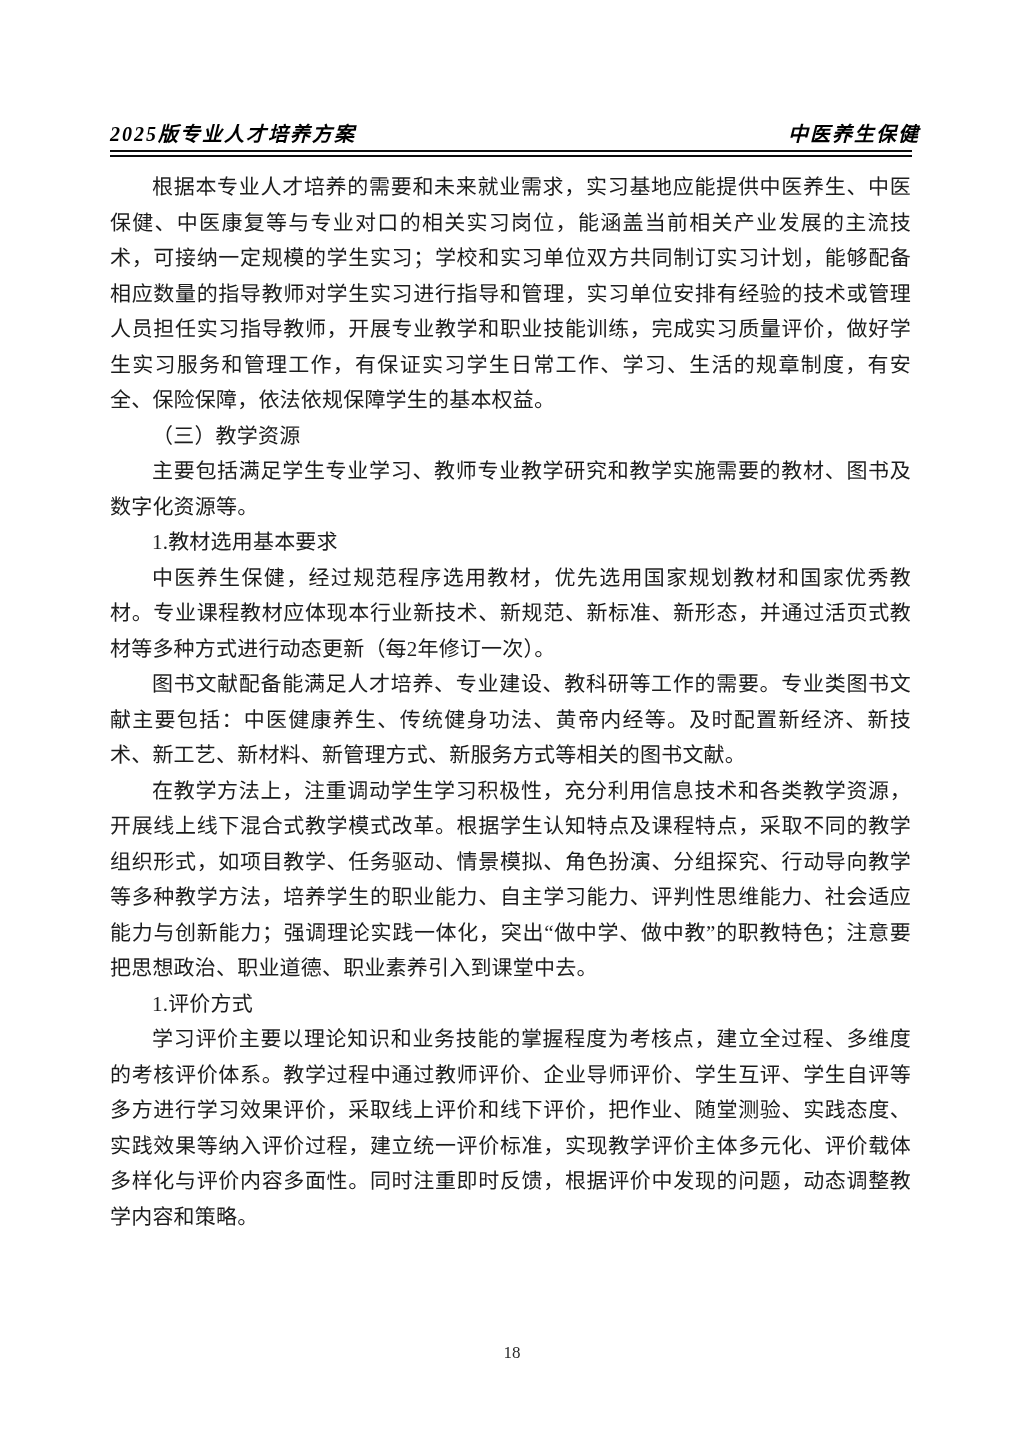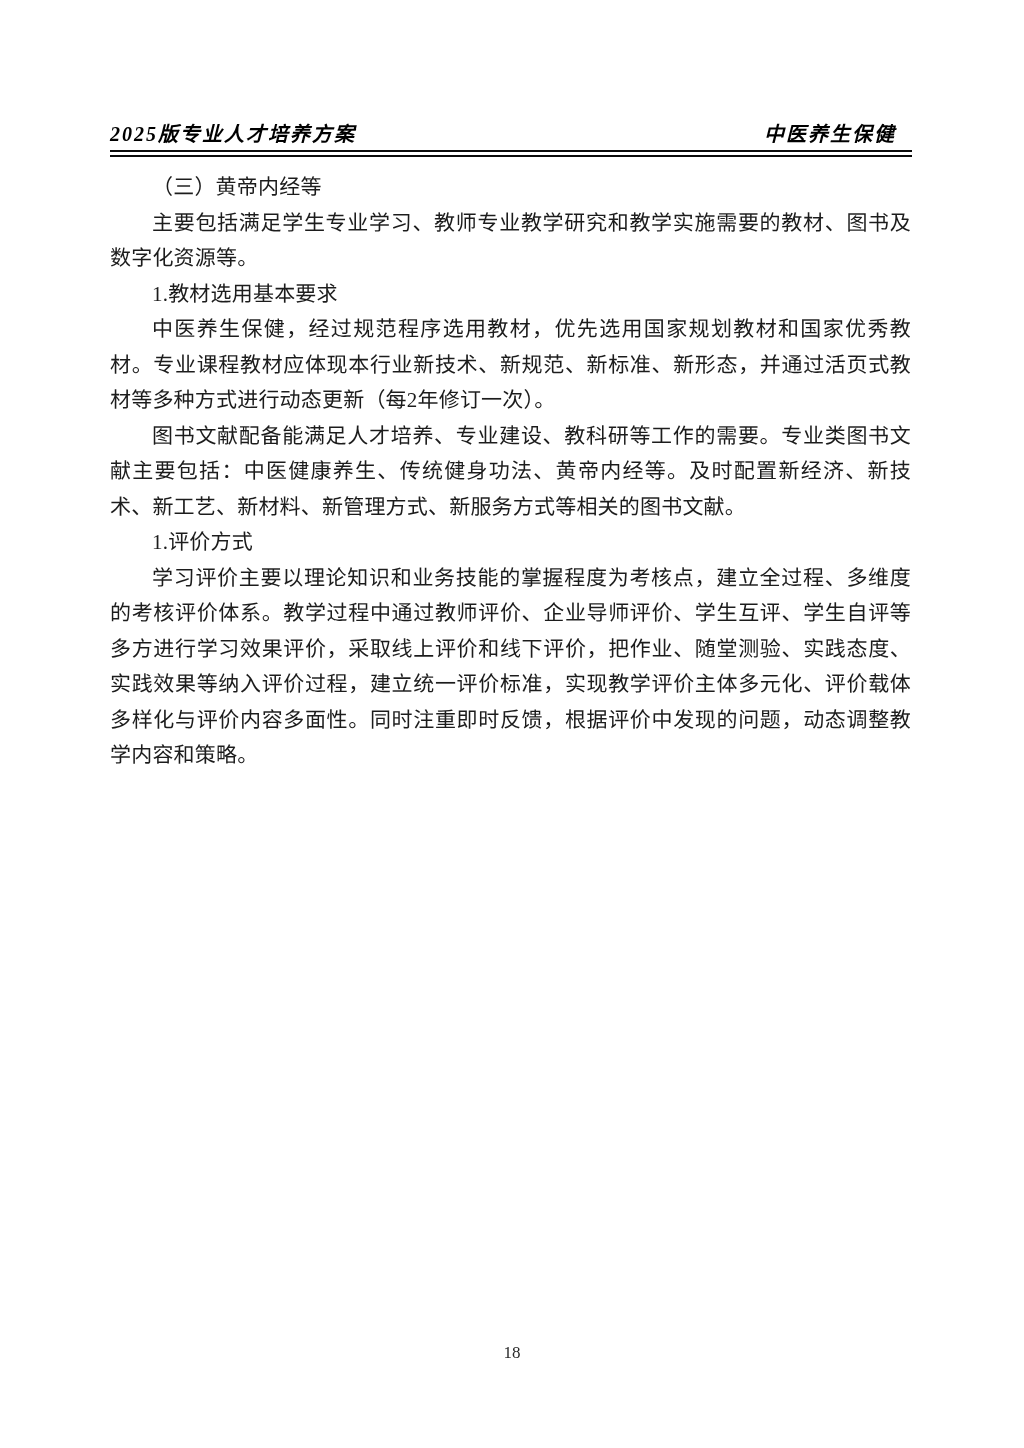--- a/index.html
+++ b/index.html
@@ -10,21 +10,21 @@
     background: #ffffff;
     font-family: "Liberation Serif", "DejaVu Serif", serif;
     color: #1c1c1c;
     overflow: hidden;
     box-sizing: border-box;
   }
   .header {
     position: absolute;
     top: 118px;
     left: 110px;
-    right: 128px;
+    right: 104px;
     display: flex;
     justify-content: space-between;
     align-items: flex-end;
   }
   .header-text {
     font-size: 20px;
     font-weight: bold;
     font-style: italic;
     letter-spacing: 2px;
     color: #000000;
@@ -74,25 +74,27 @@
 <div class="page">
 
   <div class="header">
     <span class="header-text">2025版专业人才培养方案</span>
     <span class="header-text">中医养生保健</span>
   </div>
 
   <div class="header-rule"></div>
 
   <div class="body-text">
-      <p class="para">（三）黄帝内经等</p>
+      <p class="para">根据本专业人才培养的需要和未来就业需求，实习基地应能提供中医养生、中医保健、中医康复等与专业对口的相关实习岗位，能涵盖当前相关产业发展的主流技术，可接纳一定规模的学生实习；学校和实习单位双方共同制订实习计划，能够配备相应数量的指导教师对学生实习进行指导和管理，实习单位安排有经验的技术或管理人员担任实习指导教师，开展专业教学和职业技能训练，完成实习质量评价，做好学生实习服务和管理工作，有保证实习学生日常工作、学习、生活的规章制度，有安全、保险保障，依法依规保障学生的基本权益。</p>
+      <p class="para">（三）教学资源</p>
       <p class="para">主要包括满足学生专业学习、教师专业教学研究和教学实施需要的教材、图书及数字化资源等。</p>
       <p class="para">1.教材选用基本要求</p>
       <p class="para">中医养生保健，经过规范程序选用教材，优先选用国家规划教材和国家优秀教材。专业课程教材应体现本行业新技术、新规范、新标准、新形态，并通过活页式教材等多种方式进行动态更新（每2年修订一次）。</p>
       <p class="para">图书文献配备能满足人才培养、专业建设、教科研等工作的需要。专业类图书文献主要包括：中医健康养生、传统健身功法、黄帝内经等。及时配置新经济、新技术、新工艺、新材料、新管理方式、新服务方式等相关的图书文献。</p>
+      <p class="para">在教学方法上，注重调动学生学习积极性，充分利用信息技术和各类教学资源，开展线上线下混合式教学模式改革。根据学生认知特点及课程特点，采取不同的教学组织形式，如项目教学、任务驱动、情景模拟、角色扮演、分组探究、行动导向教学等多种教学方法，培养学生的职业能力、自主学习能力、评判性思维能力、社会适应能力与创新能力；强调理论实践一体化，突出“做中学、做中教”的职教特色；注意要把思想政治、职业道德、职业素养引入到课堂中去。</p>
       <p class="para">1.评价方式</p>
       <p class="para">学习评价主要以理论知识和业务技能的掌握程度为考核点，建立全过程、多维度的考核评价体系。教学过程中通过教师评价、企业导师评价、学生互评、学生自评等多方进行学习效果评价，采取线上评价和线下评价，把作业、随堂测验、实践态度、实践效果等纳入评价过程，建立统一评价标准，实现教学评价主体多元化、评价载体多样化与评价内容多面性。同时注重即时反馈，根据评价中发现的问题，动态调整教学内容和策略。</p>
     </div>
 
   <div class="footer">
     <span class="page-number">18</span>
   </div>
 
 </div>
 

